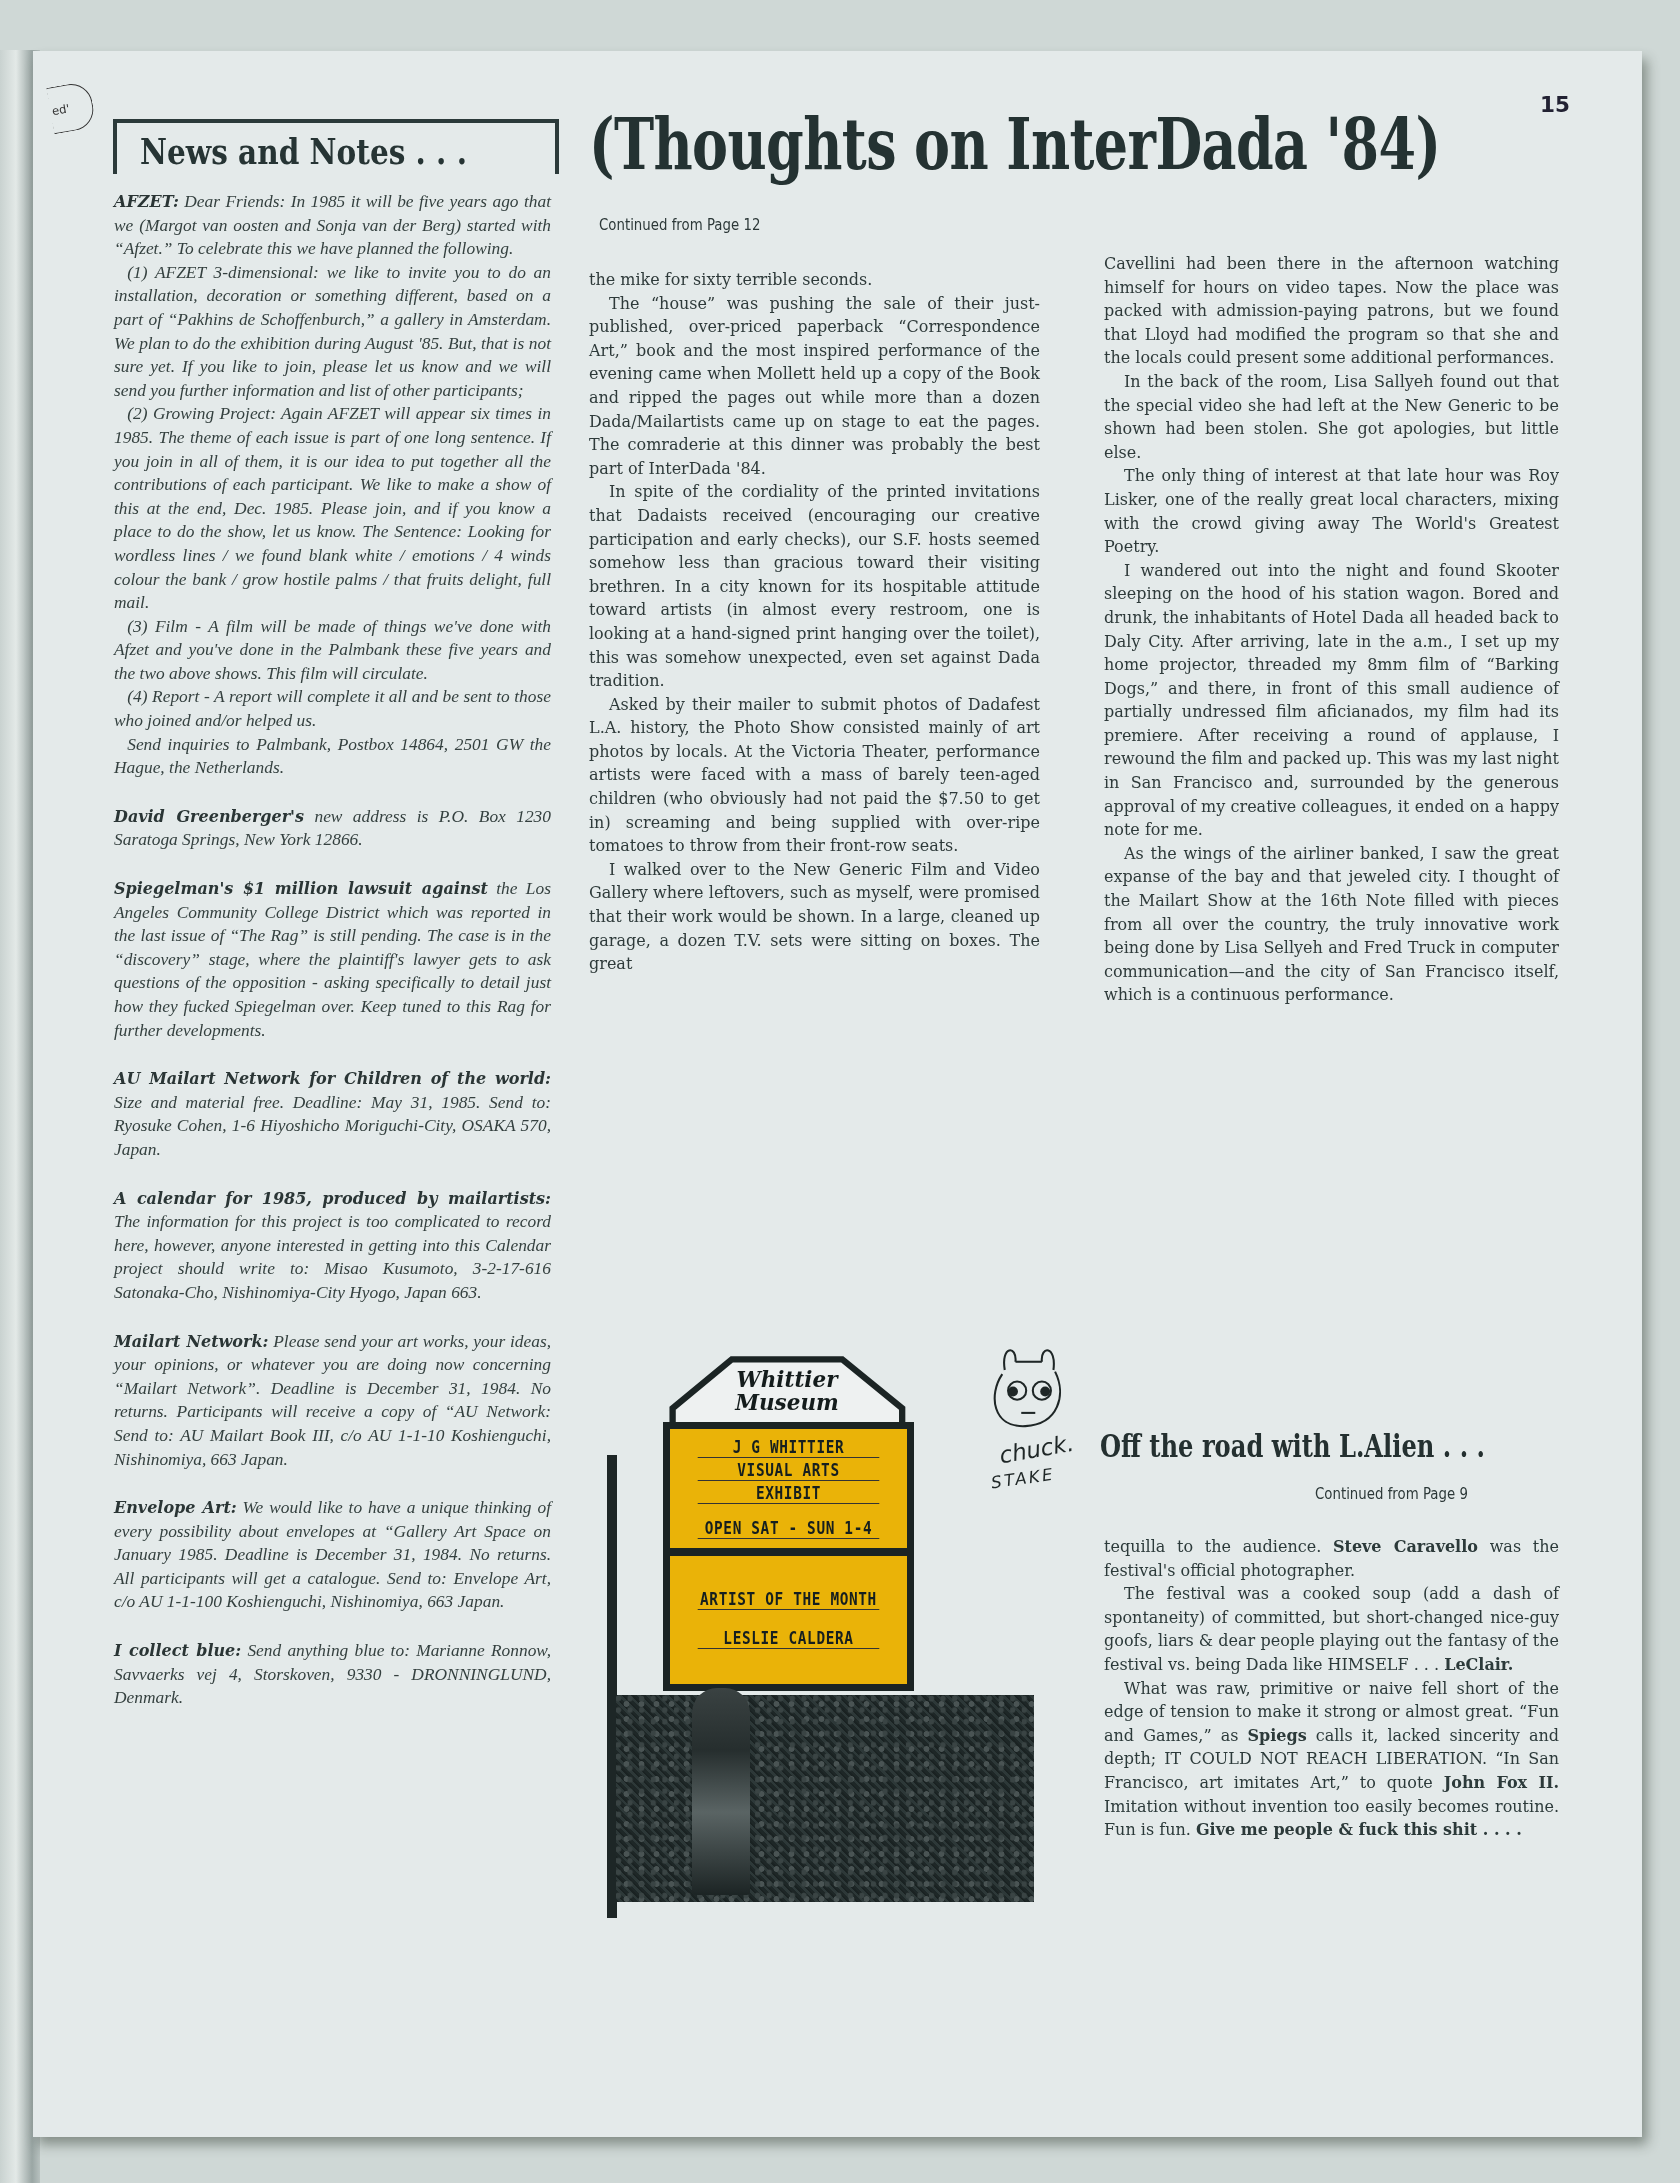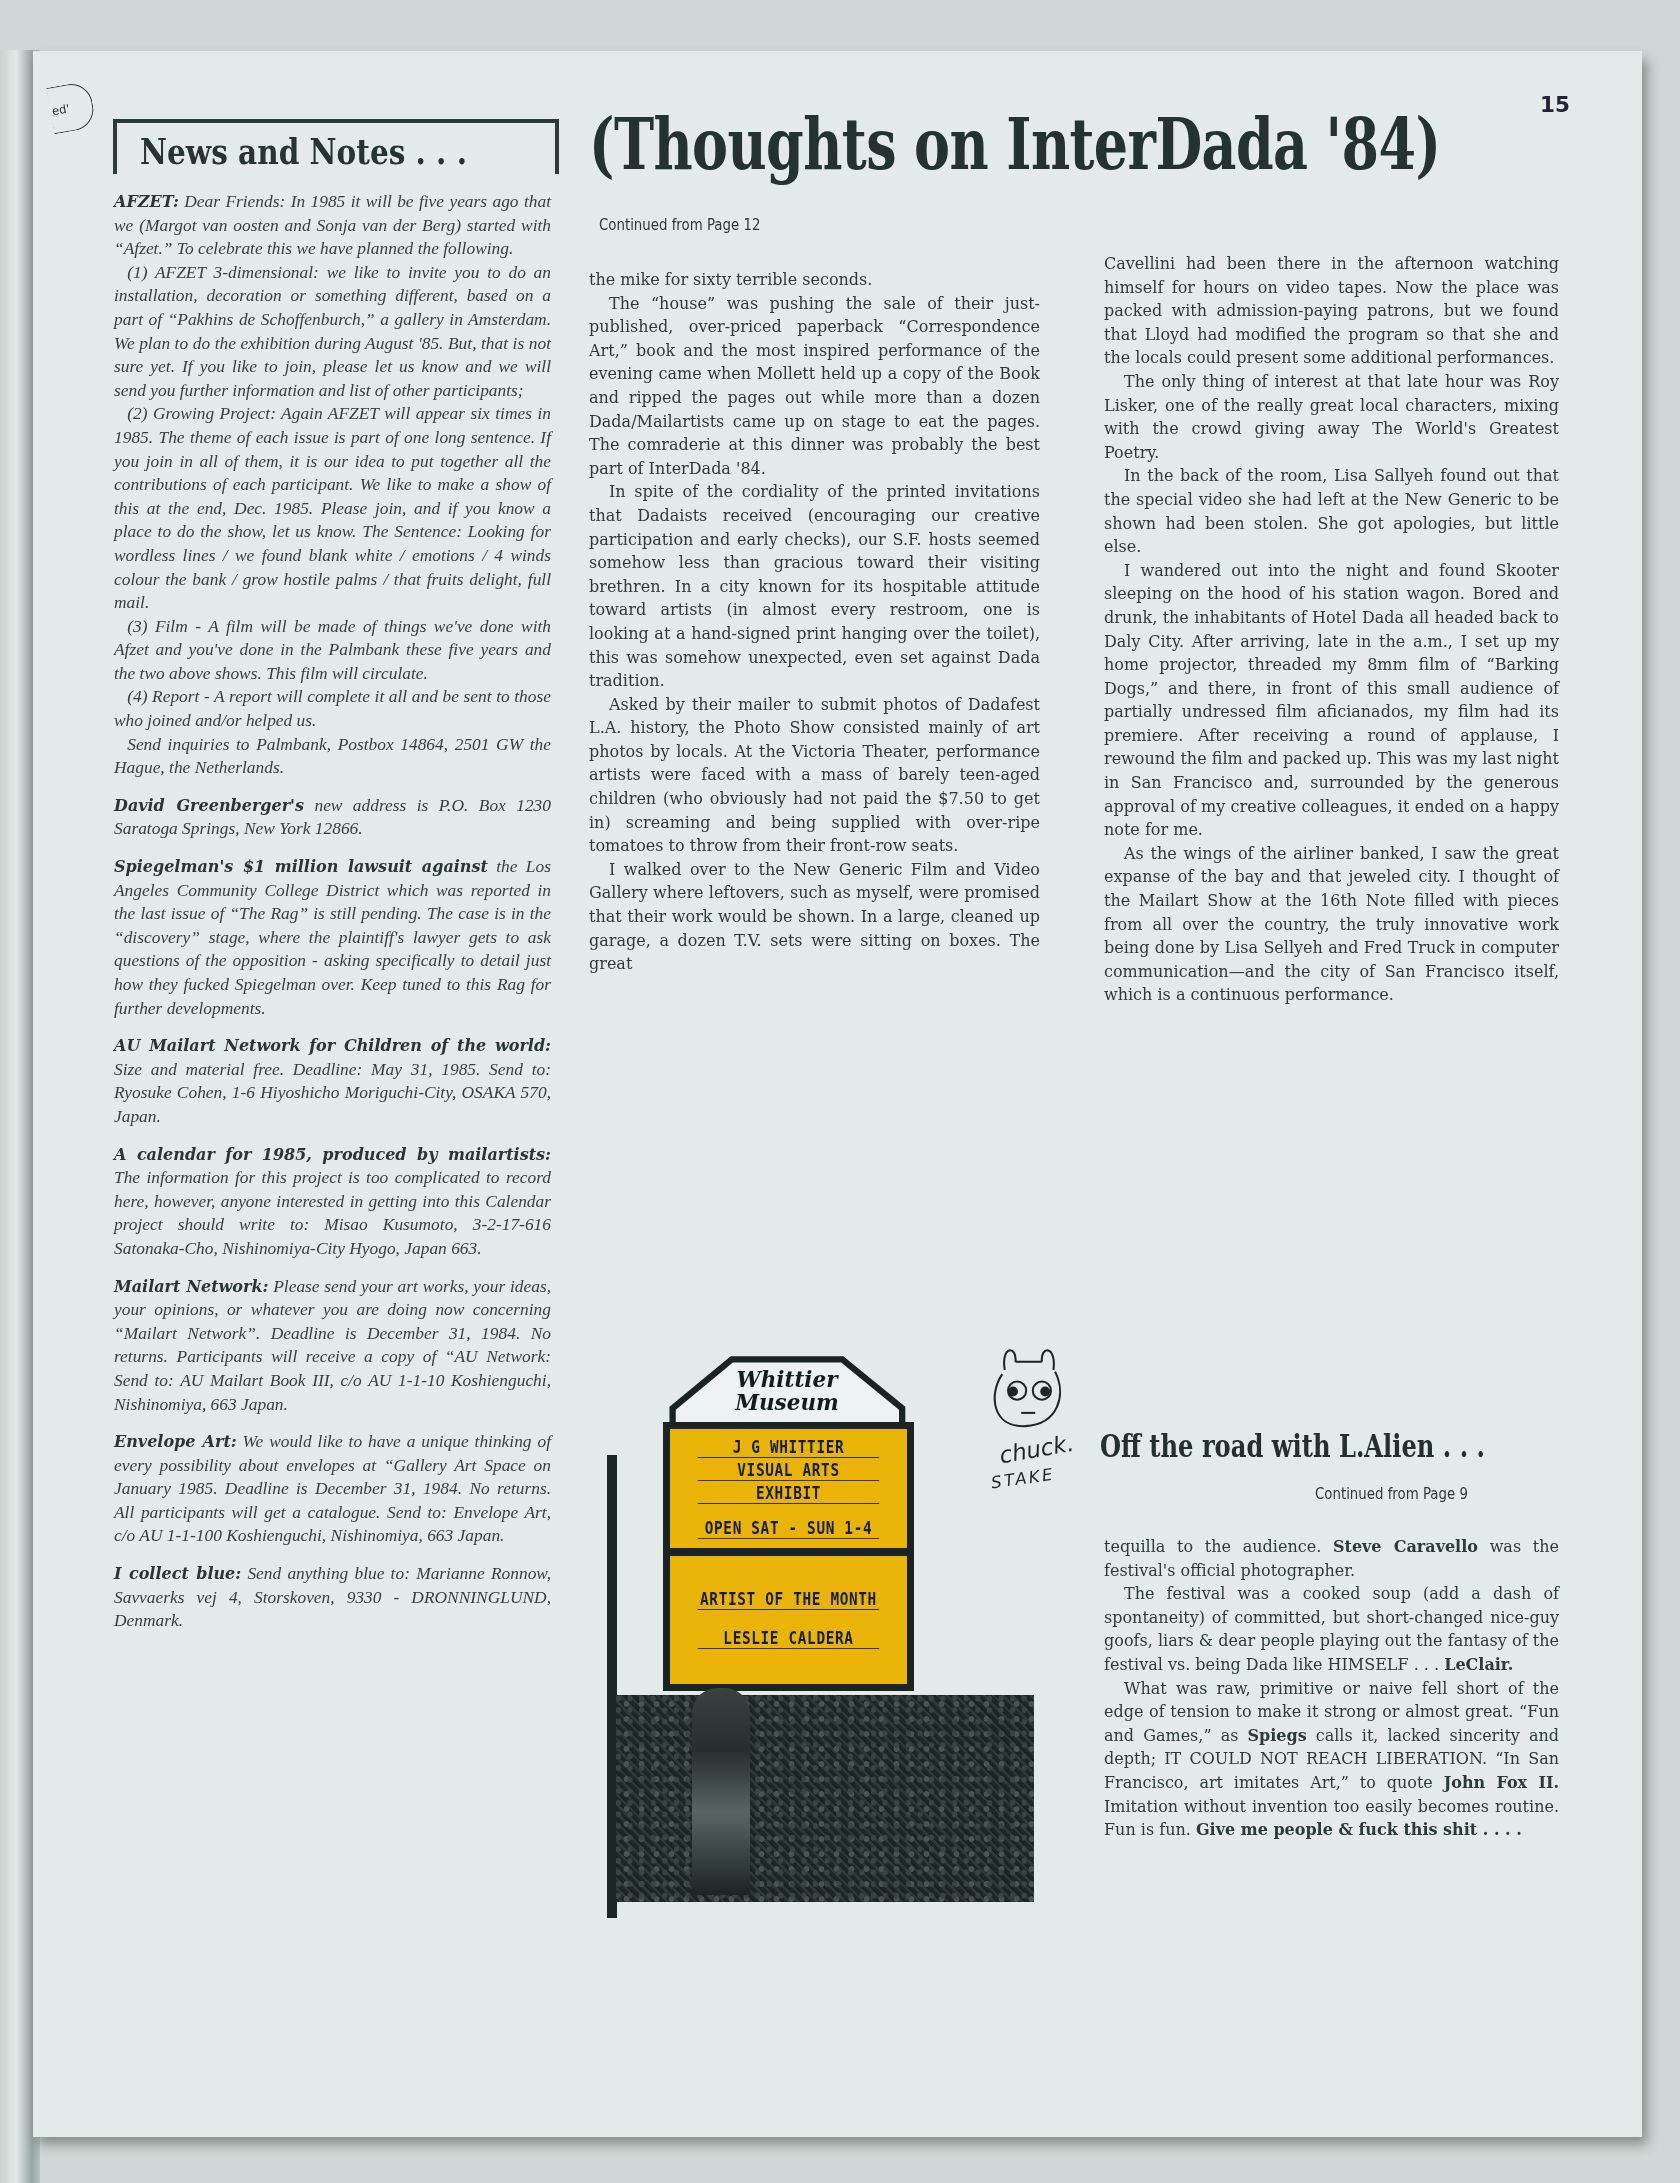--- a/index.html
+++ b/index.html
@@ -39,21 +39,21 @@
     font-family:"DejaVu Serif", serif; font-weight:bold; font-size:36px;
     transform:scaleX(0.82); transform-origin:left top; letter-spacing:0;
     color:#263434; white-space:nowrap;
   }
   .col {
     position:absolute; font-size:16px; line-height:23.6px; text-align:justify;
     hyphens:auto;
   }
   .col-left { left:81px; top:139px; width:437px; font-family:"Liberation Serif", serif; font-size:17.4px; line-height:23.6px; color:#34403f;font-style:italic; }
   .col-left p { margin:0; text-indent:13.2px; }
-  .col-left p.entry { text-indent:0; margin-top:14px; }
+  .col-left p.entry { text-indent:0; margin-top:25px; }
   .col-left p.entry:first-child { margin-top:0; }
   .col-left b { font-family:"DejaVu Serif", serif; font-size:16px; color:#2a3535; }
 
   .main-title {
     position:absolute; left:556px; top:51px; width:968px;
     font-family:"DejaVu Serif", serif; font-weight:bold; font-size:71px;
     transform:scaleX(0.76); transform-origin:left top; white-space:nowrap;
     color:#243232; letter-spacing:-0.8px;
   }
   .continued {
@@ -156,22 +156,22 @@
   <div class="col col-mid">
     <p>the mike for sixty terrible seconds.</p>
     <p class="ind">The “house” was pushing the sale of their just-published, over-priced paperback “Correspondence Art,” book and the most inspired performance of the evening came when Mollett held up a copy of the Book and ripped the pages out while more than a dozen Dada/Mailartists came up on stage to eat the pages. The comraderie at this dinner was probably the best part of InterDada '84.</p>
     <p class="ind">In spite of the cordiality of the printed invitations that Dadaists received (encouraging our creative participation and early checks), our S.F. hosts seemed somehow less than gracious toward their visiting brethren. In a city known for its hospitable attitude toward artists (in almost every restroom, one is looking at a hand-signed print hanging over the toilet), this was somehow unexpected, even set against Dada tradition.</p>
     <p class="ind">Asked by their mailer to submit photos of Dadafest L.A. history, the Photo Show consisted mainly of art photos by locals. At the Victoria Theater, performance artists were faced with a mass of barely teen-aged children (who obviously had not paid the $7.50 to get in) screaming and being supplied with over-ripe tomatoes to throw from their front-row seats.</p>
     <p class="ind">I walked over to the New Generic Film and Video Gallery where leftovers, such as myself, were promised that their work would be shown. In a large, cleaned up garage, a dozen T.V. sets were sitting on boxes. The great</p>
   </div>
 
   <div class="col col-right">
     <p>Cavellini had been there in the afternoon watching himself for hours on video tapes. Now the place was packed with admission-paying patrons, but we found that Lloyd had modified the program so that she and the locals could present some additional performances.</p>
+    <p class="ind">In the back of the room, Lisa Sallyeh found out that the special video she had left at the New Generic to be shown had been stolen. She got apologies, but little else.</p>
     <p class="ind">The only thing of interest at that late hour was Roy Lisker, one of the really great local characters, mixing with the crowd giving away The World's Greatest Poetry.</p>
-    <p class="ind">In the back of the room, Lisa Sallyeh found out that the special video she had left at the New Generic to be shown had been stolen. She got apologies, but little else.</p>
     <p class="ind">I wandered out into the night and found Skooter sleeping on the hood of his station wagon. Bored and drunk, the inhabitants of Hotel Dada all headed back to Daly City. After arriving, late in the a.m., I set up my home projector, threaded my 8mm film of “Barking Dogs,” and there, in front of this small audience of partially undressed film aficianados, my film had its premiere. After receiving a round of applause, I rewound the film and packed up. This was my last night in San Francisco and, surrounded by the generous approval of my creative colleagues, it ended on a happy note for me.</p>
     <p class="ind">As the wings of the airliner banked, I saw the great expanse of the bay and that jeweled city. I thought of the Mailart Show at the 16th Note filled with pieces from all over the country, the truly innovative work being done by Lisa Sellyeh and Fred Truck in computer communication—and the city of San Francisco itself, which is a continuous performance.</p>
   </div>
 
   <div class="sign-area" style="left:562px; top:1288px;">
     <div class="pole"></div>
     <div class="sign">
       <svg class="sign-roof" width="248" height="74" viewBox="0 0 300 90">
         <path d="M5 88 L5 70 L80 8 L220 8 L296 70 L296 88" fill="#eef1f1" stroke="#1b2424" stroke-width="8"></path>
       </svg>

